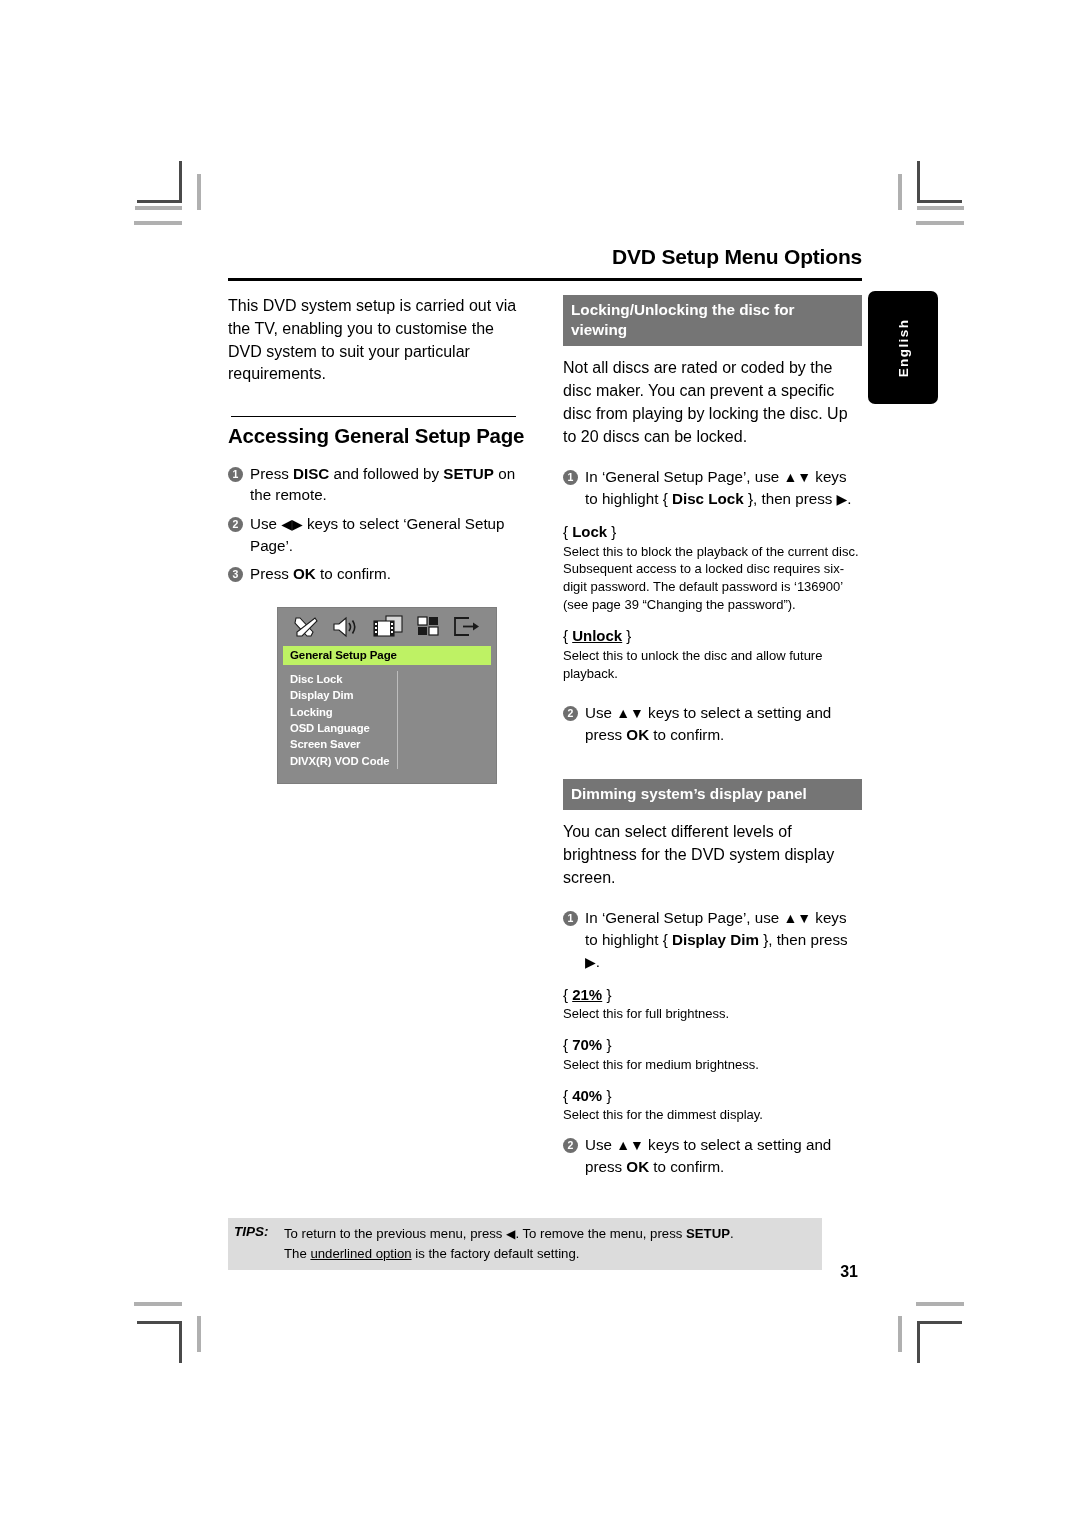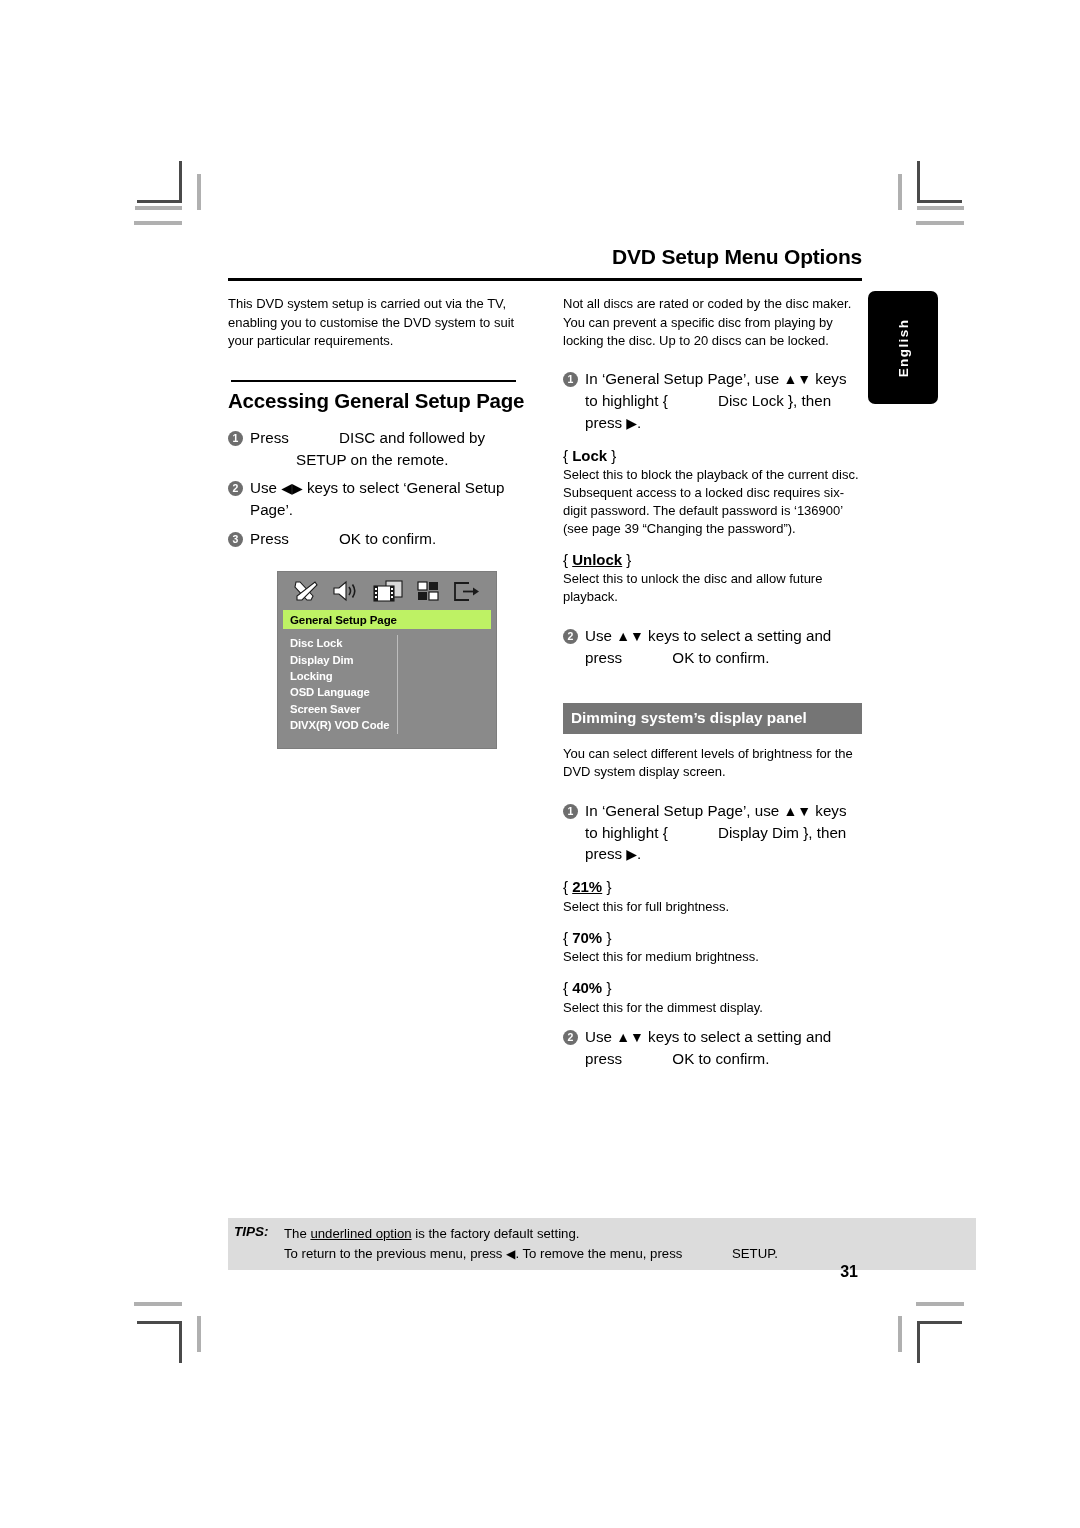--- a/index.html
+++ b/index.html
@@ -48,21 +48,21 @@
   
   .cols {
     display: flex;
     gap: 36px;
   }
   .col-left { width: 299px; }
   .col-right { width: 299px; }
 
   p, .ptext {
     margin: 0 0 0 0;
-    font-size: 13px;
+    font-size: 16px;
     line-height: 1.42;
   }
 
   .intro { margin-bottom: 30px; }
 
   .rule-thin {
     height: 1.5px;
     background: #000;
     width: 285px;
     margin: 0 0 7px 3px;
@@ -93,21 +93,21 @@
     font-weight: bold;
     line-height: 15px;
     text-align: center;
     margin-right: 7px;
     margin-top: 4px;
   }
   .step-body {
     font-size: 15.2px;
     line-height: 1.42;
   }
-  b, strong { font-weight: normal; margin-left: 46px; }
+  b, strong { font-weight: bold; }
 
   
   .bar {
     background: #757575;
     color: #ffffff;
     font-size: 15.3px;
     font-weight: bold;
     line-height: 1.32;
     padding: 5px 8px 6px 8px;
     margin-bottom: 11px;
@@ -200,21 +200,21 @@
     font-weight: bold;
     letter-spacing: 1.4px;
     white-space: nowrap;
   }
 
   
   .tips {
     position: absolute;
     left: 228px;
     top: 1218px;
-    width: 748px;
+    width: 594px;
     background: #dcdcdc;
     display: flex;
     padding: 6px 0 7px 0;
     box-sizing: border-box;
   }
   .tips-label {
     flex: 0 0 auto;
     width: 56px;
     padding-left: 6px;
     box-sizing: border-box;
@@ -363,20 +363,21 @@
             <div>DIVX(R) VOD Code</div>
           </div>
           <div class="tv-right"></div>
         </div>
       </div>
 
     </div>
 
     <div class="col-right">
 
+      <div class="bar">Locking/Unlocking the disc for viewing</div>
       <p>Not all discs are rated or coded by the disc maker. You can prevent a specific disc from playing by locking the disc.  Up to 20 discs can be locked.</p>
 
       <div class="gap-md"></div>
 
       <div class="step">
         <div class="num">1</div>
         <div class="step-body">In ‘General Setup Page’, use <span class="arrow">▲▼</span> keys to highlight { <b>Disc Lock</b> }, then press <span class="arrow">▶</span>.</div>
       </div>
 
       <div class="opt-label">
@@ -429,18 +430,18 @@
         <div class="step-body">Use <span class="arrow">▲▼</span> keys to select a setting and press <b>OK</b> to confirm.</div>
       </div>
 
     </div>
   </div>
 </div>
 
 <div class="tips">
   <div class="tips-label">TIPS:</div>
   <div class="tips-lines">
+    <div>To return to the previous menu, press <span class="arrow">◀</span>.  To remove the menu, press <b>SETUP</b>.</div>
     <div>The <u>underlined option</u> is the factory default setting.</div>
-    <div>To return to the previous menu, press <span class="arrow">◀</span>.  To remove the menu, press <b>SETUP</b>.</div>
   </div>
 </div>
 
 <div class="page-num">31</div>
 
 </body></html>

